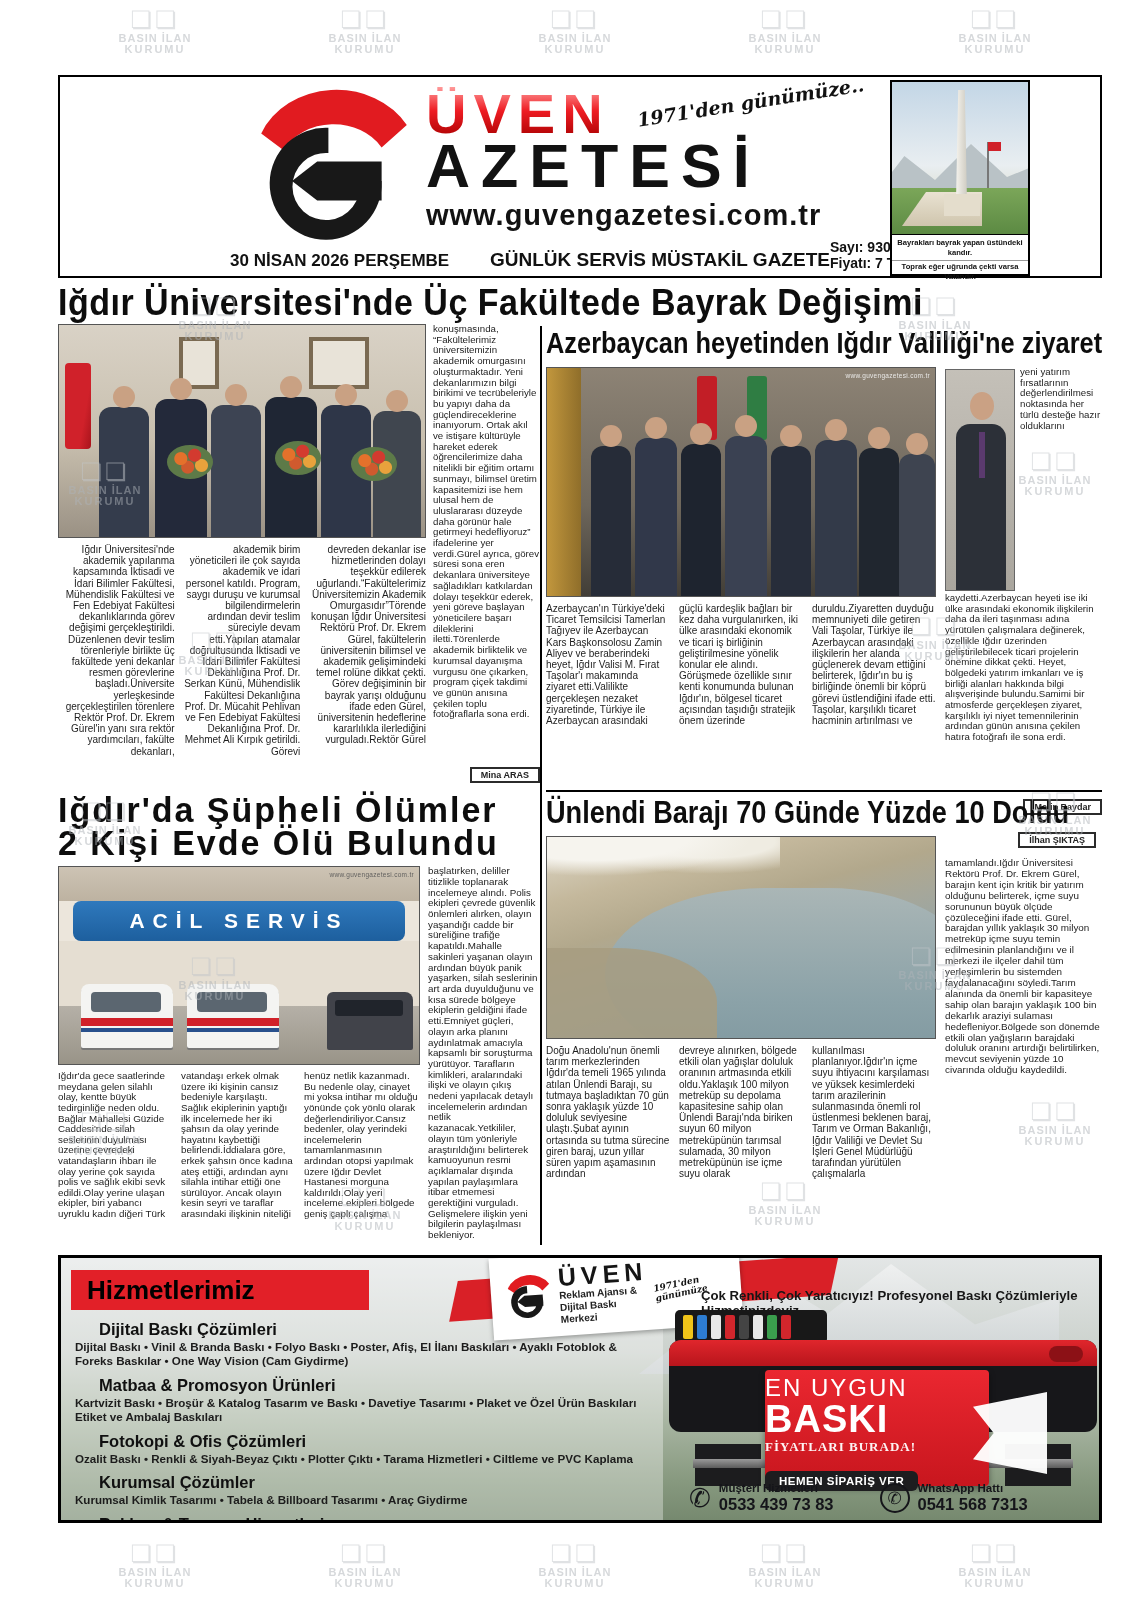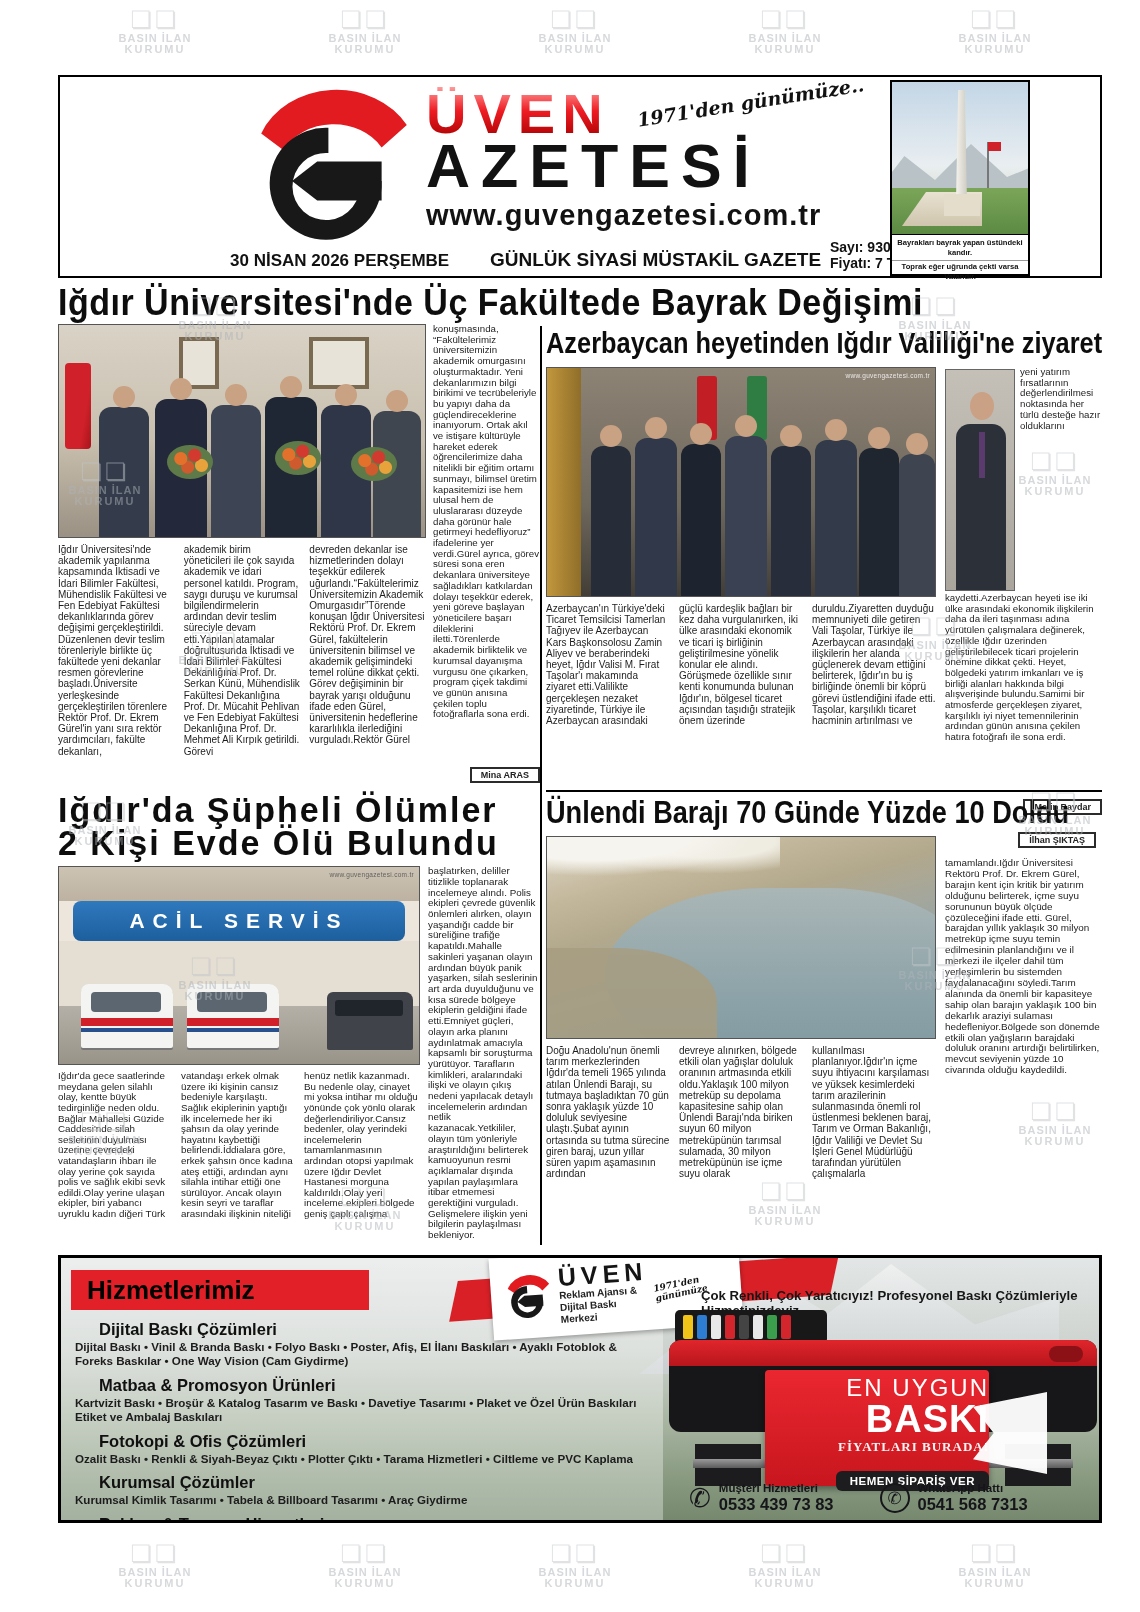--- a/index.html
+++ b/index.html
@@ -64,21 +64,21 @@
   .a1 { position:absolute; left:58px; top:324px; width:482px; height:468px; z-index:2; display:flex; gap:7px; }
   .a1-left { width:368px; }
   .photo1 { width:368px; height:214px; background:linear-gradient(180deg,#d9d2c6 0%,#c8bfae 55%,#9a9184 100%); }
   .p1-frame { position:absolute; top:12px; width:40px; height:52px; background:#e8e3d8; border:4px solid #7a6a52; }
   .p1-flag { position:absolute; left:6px; top:38px; width:26px; height:86px; background:linear-gradient(100deg,#d0212a 70%,#a8141c); border-radius:4px; }
   .flowers { position:absolute; width:46px; height:34px; border-radius:50%;
              background:radial-gradient(circle at 30% 40%,#e4712b 0 6px,transparent 7px),
                         radial-gradient(circle at 60% 30%,#d33a2f 0 6px,transparent 7px),
                         radial-gradient(circle at 75% 60%,#e8a23c 0 6px,transparent 7px),
                         radial-gradient(circle at 45% 65%,#cf5a2e 0 6px,transparent 7px),#5d7a48; }
-  .a1-cols { display:flex; gap:9px; margin-top:6px; height:248px; }
+  .a1-cols { display:flex; gap:9px; margin-top:6px; height:248px;text-align:right; }
   .a1-cols .col { width:117px; }
   .a1-right { flex:1; display:flex; flex-direction:column; }
   .tallcol { font-size:9.7px; line-height:10.7px; }
   .a1-right .byline { align-self:flex-end; margin-top:3px; }
 
   
   .a2 { position:absolute; left:546px; top:326px; width:556px; height:464px; z-index:2; }
   .a2-headline { font-size:27px; font-weight:900; color:#0d0d0d; transform:scale(.94,1.12); transform-origin:left top; white-space:nowrap; }
   .a2-body { display:flex; gap:9px; margin-top:10px; }
   .a2-left { width:390px; }
@@ -159,21 +159,21 @@
   .ad-slogan { position:absolute; left:640px; top:30px; width:392px; font-size:13.2px; font-weight:900; color:#161616; }
   .printer { position:absolute; left:608px; top:52px; width:428px; height:176px; }
   .ink-dock { position:absolute; left:6px; top:0; width:152px; height:34px; background:#181818; border-radius:5px; display:flex; gap:4px; padding:5px 8px; }
   .ink { width:10px; height:24px; border-radius:2px; }
   .printer-body { position:absolute; left:0; top:30px; width:428px; height:92px; background:#17171a; border-radius:12px; }
   .printer-red { position:absolute; left:0; top:30px; width:428px; height:26px; background:linear-gradient(180deg,#e0262c,#b8151c); border-radius:12px 12px 0 0; }
   .printer-panel { position:absolute; right:14px; top:36px; width:34px; height:16px; background:#8c1116; border-radius:8px; }
   .printer-roller { position:absolute; left:24px; bottom:18px; width:380px; height:9px; background:linear-gradient(180deg,#9a9a9a,#5c5c5c); }
   .leg { position:absolute; bottom:0; width:66px; height:42px; background:#1c1c1e; }
   .print-banner { position:absolute; left:96px; top:60px; width:224px; height:116px; background:linear-gradient(180deg,#ea2730,#c8161e);
-                  border-radius:4px; text-align:right; color:#fff; padding-top:6px; box-shadow:0 3px 6px rgba(0,0,0,.4); }
+                  border-radius:4px; text-align:left; color:#fff; padding-top:6px; box-shadow:0 3px 6px rgba(0,0,0,.4); }
   .pb1 { font-size:24px; font-weight:400; letter-spacing:2px; line-height:1; }
   .pb2 { font-size:38px; font-weight:900; letter-spacing:1px; line-height:1.02; }
   .pb3 { font-size:13px; font-weight:bold; letter-spacing:1px; opacity:.95;font-family:Liberation Serif, serif; }
   .pb-btn { display:inline-block; margin-top:16px; background:#1d1d1f; color:#fff; font-size:11.5px; font-weight:900;
             padding:4px 14px; border-radius:6px; letter-spacing:.5px; }
   .pb-logo { position:absolute; right:-58px; top:22px; width:74px; height:82px; background:#fff;
              clip-path:polygon(0 18%,100% 0,100% 100%,0 82%,28% 50%); opacity:.96; }
   .ad-contacts { position:absolute; left:628px; bottom:6px; display:flex; gap:46px; align-items:center; }
   .contact-item { display:flex; gap:8px; align-items:center; }
   .c-icon { font-size:26px; color:#15151a; line-height:1; }
@@ -321,21 +321,21 @@
       <div class="mh-row1">
         <span class="uven">ÜVEN</span>
         <span class="tagline">1971'den günümüze..</span>
       </div>
       <div class="azetesi">AZETESİ</div>
       <div class="mh-site">www.guvengazetesi.com.tr</div>
     </div>
 
     <div class="mh-bottom">
       <div class="mh-date">30 NİSAN 2026 PERŞEMBE</div>
-      <div class="mh-sub">GÜNLÜK SİYASİ MÜSTAKİL GAZETE</div>
+      <div class="mh-sub">GÜNLÜK SERVİS MÜSTAKİL GAZETE</div>
       <div class="mh-issue">
         <div>Sayı: 9306</div>
         <div>Fiyatı: 7 TL</div>
       </div>
     </div>
 
     <div class="monument-box">
       <div class="mon-photo">
         <div class="mon-mountain"></div>
         <div class="mon-lawn"></div>

